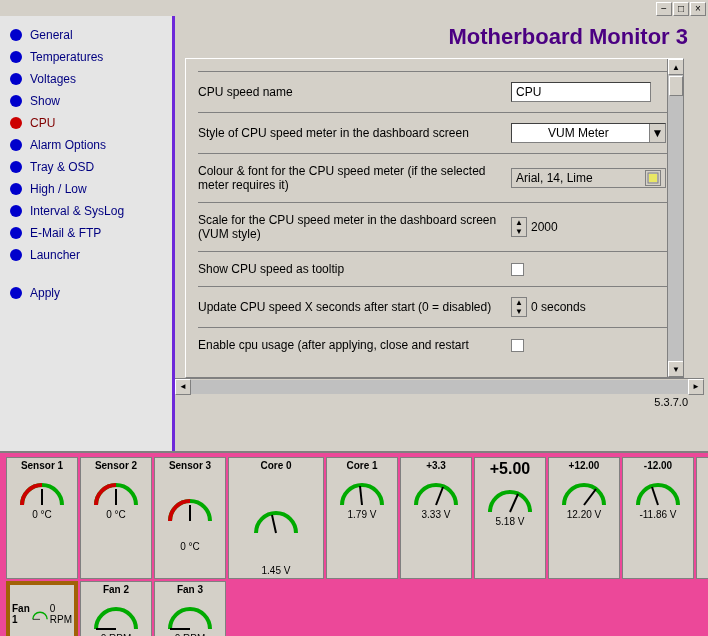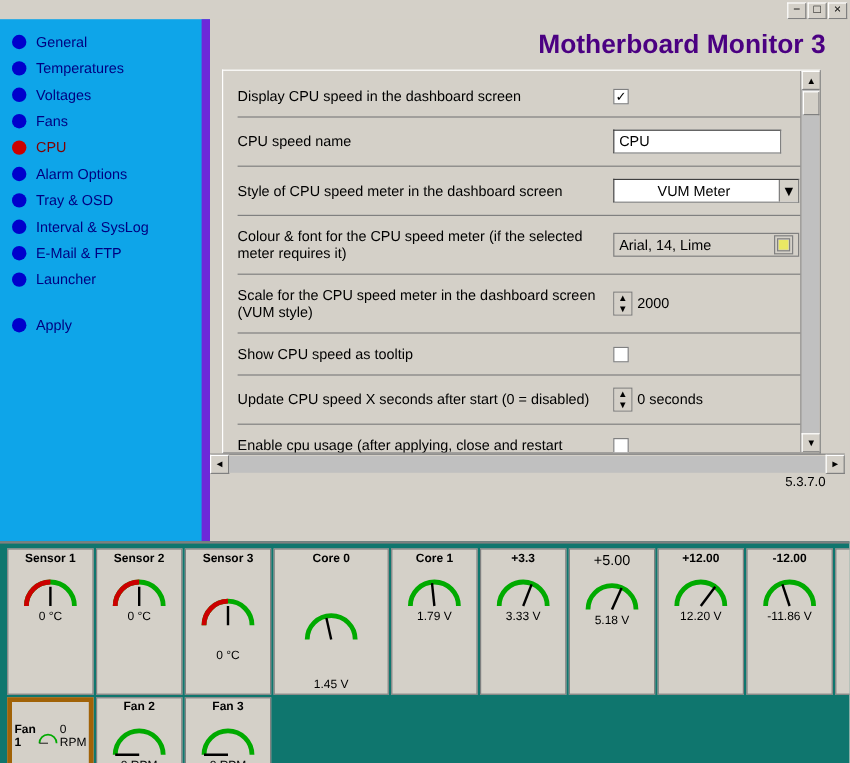--- a/index.html
+++ b/index.html
@@ -9,21 +9,21 @@
 
     
     .title-bar { background: #d4d0c8; display: flex; justify-content: flex-end; align-items: flex-start; padding: 2px 2px 0 0; }
     .title-bar-buttons { display: flex; gap: 1px; }
     .title-btn { width: 16px; height: 14px; background: #d4d0c8; border: 1px solid #808080; border-top-color: #fff; border-left-color: #fff; font-size: 10px; text-align: center; line-height: 12px; cursor: pointer; }
 
     
     .content-area { display: flex; flex: 1; }
 
     
-    .sidebar { width: 175px; background: #0ea5e9; padding: 8px 0; border-right: 7px solid #6d28d9; }
+    .sidebar { width: 175px; background: #e5e5e5; padding: 8px 0; border-right: 3px solid #6d28d9; }
     .sidebar-item { display: flex; align-items: center; padding: 4px 10px; cursor: pointer; color: #000080; font-size: 12px; }
     .sidebar-item.active { color: #800000; }
     .sidebar-dot { width: 12px; height: 12px; border-radius: 50%; background: #0000cc; margin-right: 8px; flex-shrink: 0; }
     .sidebar-dot.active { background: #cc0000; }
     .sidebar-label { font-size: 12px; }
 
     
     .main-panel { flex: 1; background: #d4d0c8; display: flex; flex-direction: column; }
 
     
@@ -82,21 +82,21 @@
       height: 16px; background: #d4d0c8; border-top: 1px solid #808080;
       display: flex; align-items: center;
     }
     .scroll-btn-h { width: 16px; height: 16px; background: #d4d0c8; border: 1px solid #808080; border-top-color: #fff; border-left-color: #fff; display: flex; align-items: center; justify-content: center; font-size: 8px; cursor: pointer; }
     .scroll-track-h { flex: 1; background: #c0c0c0; height: 14px; }
 
     
     .version-bar { text-align: right; padding: 2px 20px; font-size: 11px; color: #000; }
 
     
-    .sensor-panel { height: 185px; background: #0f766e; border-top: 2px solid #808080; display: flex; position: relative; }
+    .sensor-panel { height: 185px; background: #ec4899; border-top: 2px solid #808080; display: flex; position: relative; }
     .sensor-panel-inner { flex: 1; padding: 4px 6px; }
 
     .divider-line { border: none; border-top: 1px solid #808080; margin: 4px 0; }
   </style>
 </head>
 <body>
 
 <div class="main-container">
 
   <div class="title-bar">
@@ -117,33 +117,37 @@
       <div class="sidebar-item">
         <div class="sidebar-dot"></div>
         <span class="sidebar-label">Temperatures</span>
       </div>
       <div class="sidebar-item">
         <div class="sidebar-dot"></div>
         <span class="sidebar-label">Voltages</span>
       </div>
       <div class="sidebar-item">
         <div class="sidebar-dot"></div>
-        <span class="sidebar-label">Fans</span>
+        <span class="sidebar-label">Show</span>
       </div>
       <div class="sidebar-item active">
         <div class="sidebar-dot active"></div>
         <span class="sidebar-label">CPU</span>
       </div>
       <div class="sidebar-item">
         <div class="sidebar-dot"></div>
         <span class="sidebar-label">Alarm Options</span>
       </div>
       <div class="sidebar-item">
         <div class="sidebar-dot"></div>
         <span class="sidebar-label">Tray &amp; OSD</span>
+      </div>
+      <div class="sidebar-item">
+        <div class="sidebar-dot"></div>
+        <span class="sidebar-label">High / Low</span>
       </div>
       <div class="sidebar-item">
         <div class="sidebar-dot"></div>
         <span class="sidebar-label">Interval &amp; SysLog</span>
       </div>
       <div class="sidebar-item">
         <div class="sidebar-dot"></div>
         <span class="sidebar-label">E-Mail &amp; FTP</span>
       </div>
       <div class="sidebar-item">
@@ -161,28 +165,20 @@
 
     <div class="main-panel">
 
       <div class="app-title">Motherboard Monitor 3</div>
 
       <div class="settings-area">
         <div style="display:flex; margin: 0 4px 0 0; height: 320px;">
           <div class="settings-scroll-container" style="flex:1; position:relative;">
             <div class="settings-inner">
 
-              <div class="setting-row">
-                <div class="setting-label">Display CPU speed in the dashboard screen</div>
-                <div class="setting-control">
-                  <div class="checkbox-control">
-                    <span class="checkmark">✓</span>
-                  </div>
-                </div>
-              </div>
 
               <hr class="divider-line">
 
               <div class="setting-row">
                 <div class="setting-label">CPU speed name</div>
                 <div class="setting-control">
                   <input class="text-input" type="text" value="CPU" style="">
                 </div>
               </div>
 
@@ -344,21 +340,21 @@
         <div style="display:flex;flex-direction:column;align-items:center;width:72px;border:1px solid #808080;background:#d4d0c8;padding:2px;">
           <span style="font-size:10px;font-weight:bold;">+3.3</span>
           <svg width="56" height="38" viewBox="0 0 56 38">
             <path d="M8,34 A20,20 0 0,1 48,34" fill="none" stroke="#00aa00" stroke-width="4"></path>
             <line x1="28" y1="34" x2="35" y2="16" stroke="#000" stroke-width="2"></line>
           </svg>
           <span style="font-size:10px;">3.33 V</span>
         </div>
 
         <div style="display:flex;flex-direction:column;align-items:center;width:72px;border:1px solid #808080;background:#d4d0c8;padding:2px;">
-          <span style="font-size:12px;font-weight:normal;">+5.00</span>
+          <span style="font-size:16px;font-weight:bold;">+5.00</span>
           <svg width="56" height="38" viewBox="0 0 56 38">
             <path d="M8,34 A20,20 0 0,1 48,34" fill="none" stroke="#00aa00" stroke-width="4"></path>
             <line x1="28" y1="34" x2="36" y2="16" stroke="#000" stroke-width="2"></line>
           </svg>
           <span style="font-size:10px;">5.18 V</span>
         </div>
         <div style="display:flex;flex-direction:column;align-items:center;width:72px;border:1px solid #808080;background:#d4d0c8;padding:2px;">
           <span style="font-size:10px;font-weight:bold;">+12.00</span>
           <svg width="56" height="38" viewBox="0 0 56 38">
             <path d="M8,34 A20,20 0 0,1 48,34" fill="none" stroke="#00aa00" stroke-width="4"></path>

